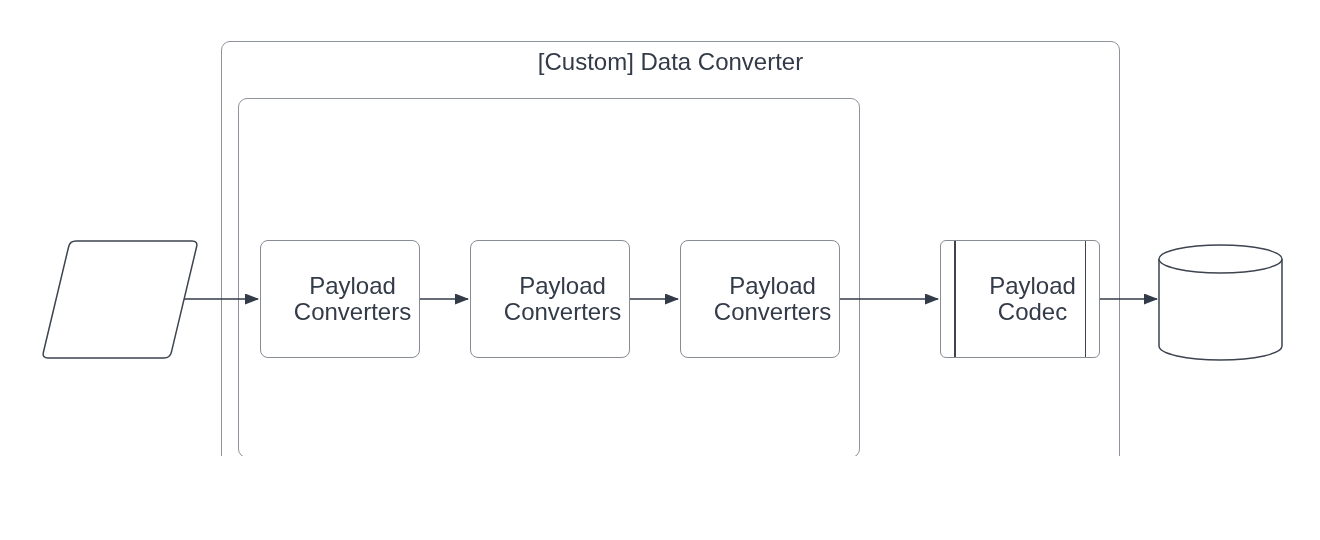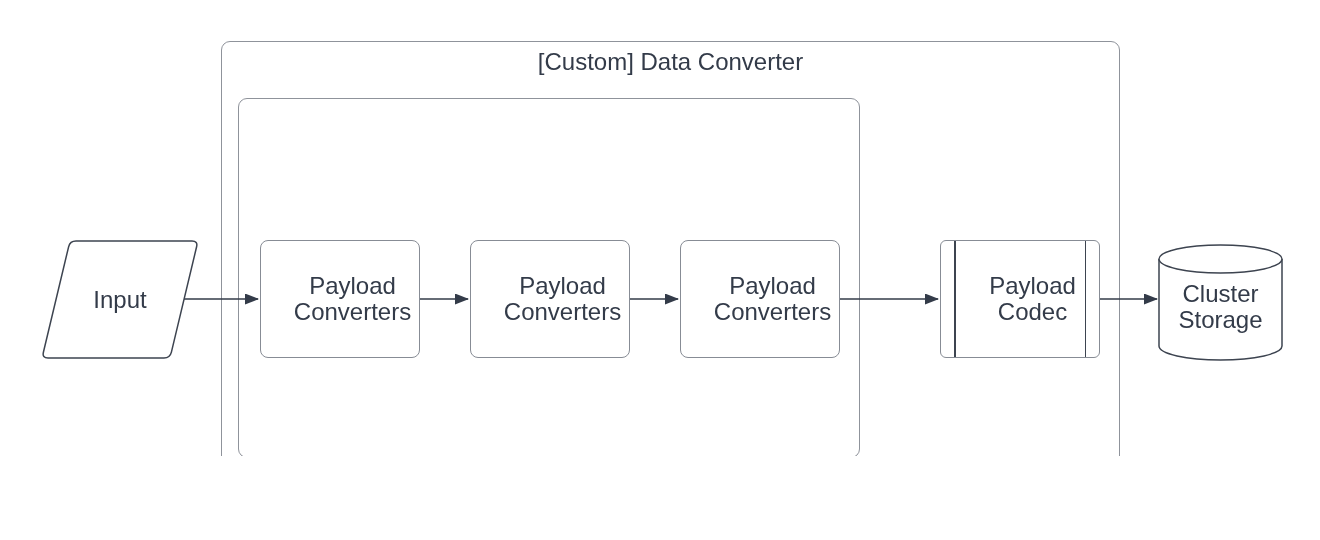--- a/index.html
+++ b/index.html
@@ -139,17 +139,14 @@
     <span class="node-label">Payload
 Converters</span>
   </div>
   <div class="node codec">
     <div class="vline vline-left"></div>
     <div class="vline vline-right"></div>
     <span class="node-label">Payload
 Codec</span>
   </div>
 
-  <div class="free-label input-label">Input</div>
-  <div class="free-label storage-label">Cluster
-Storage</div>
 
 </div>
 
 </body></html>

